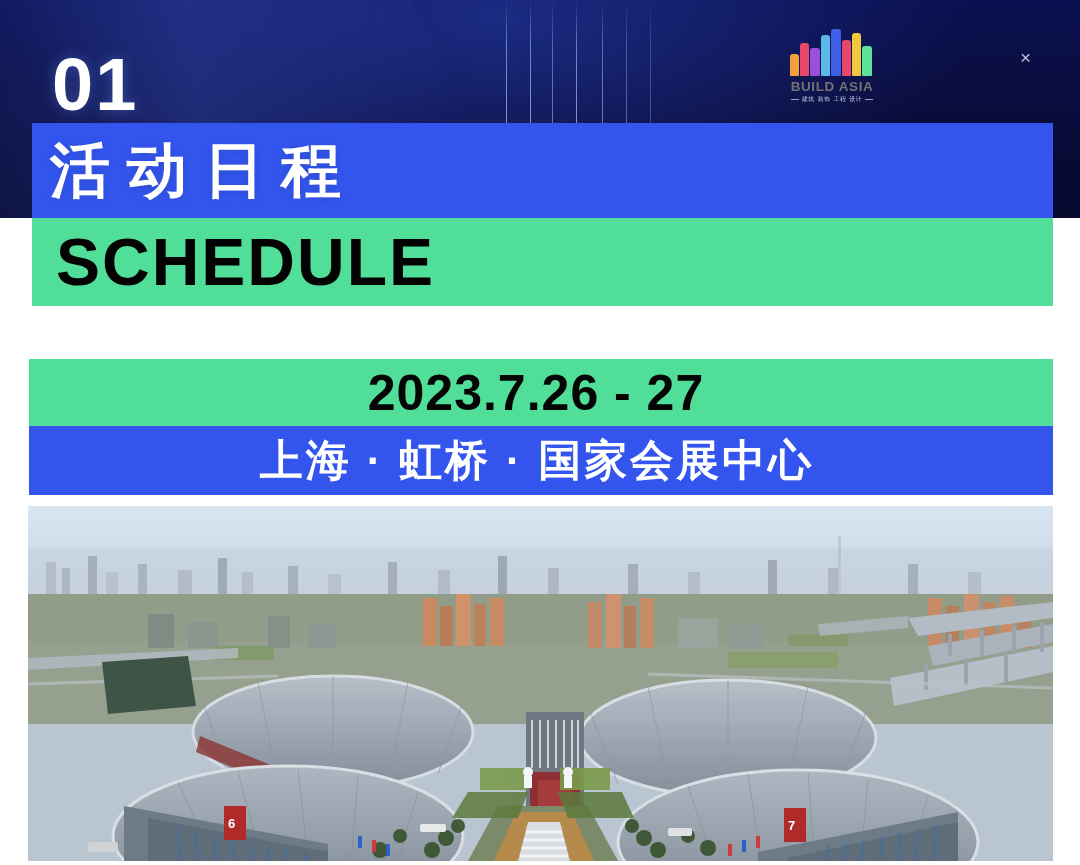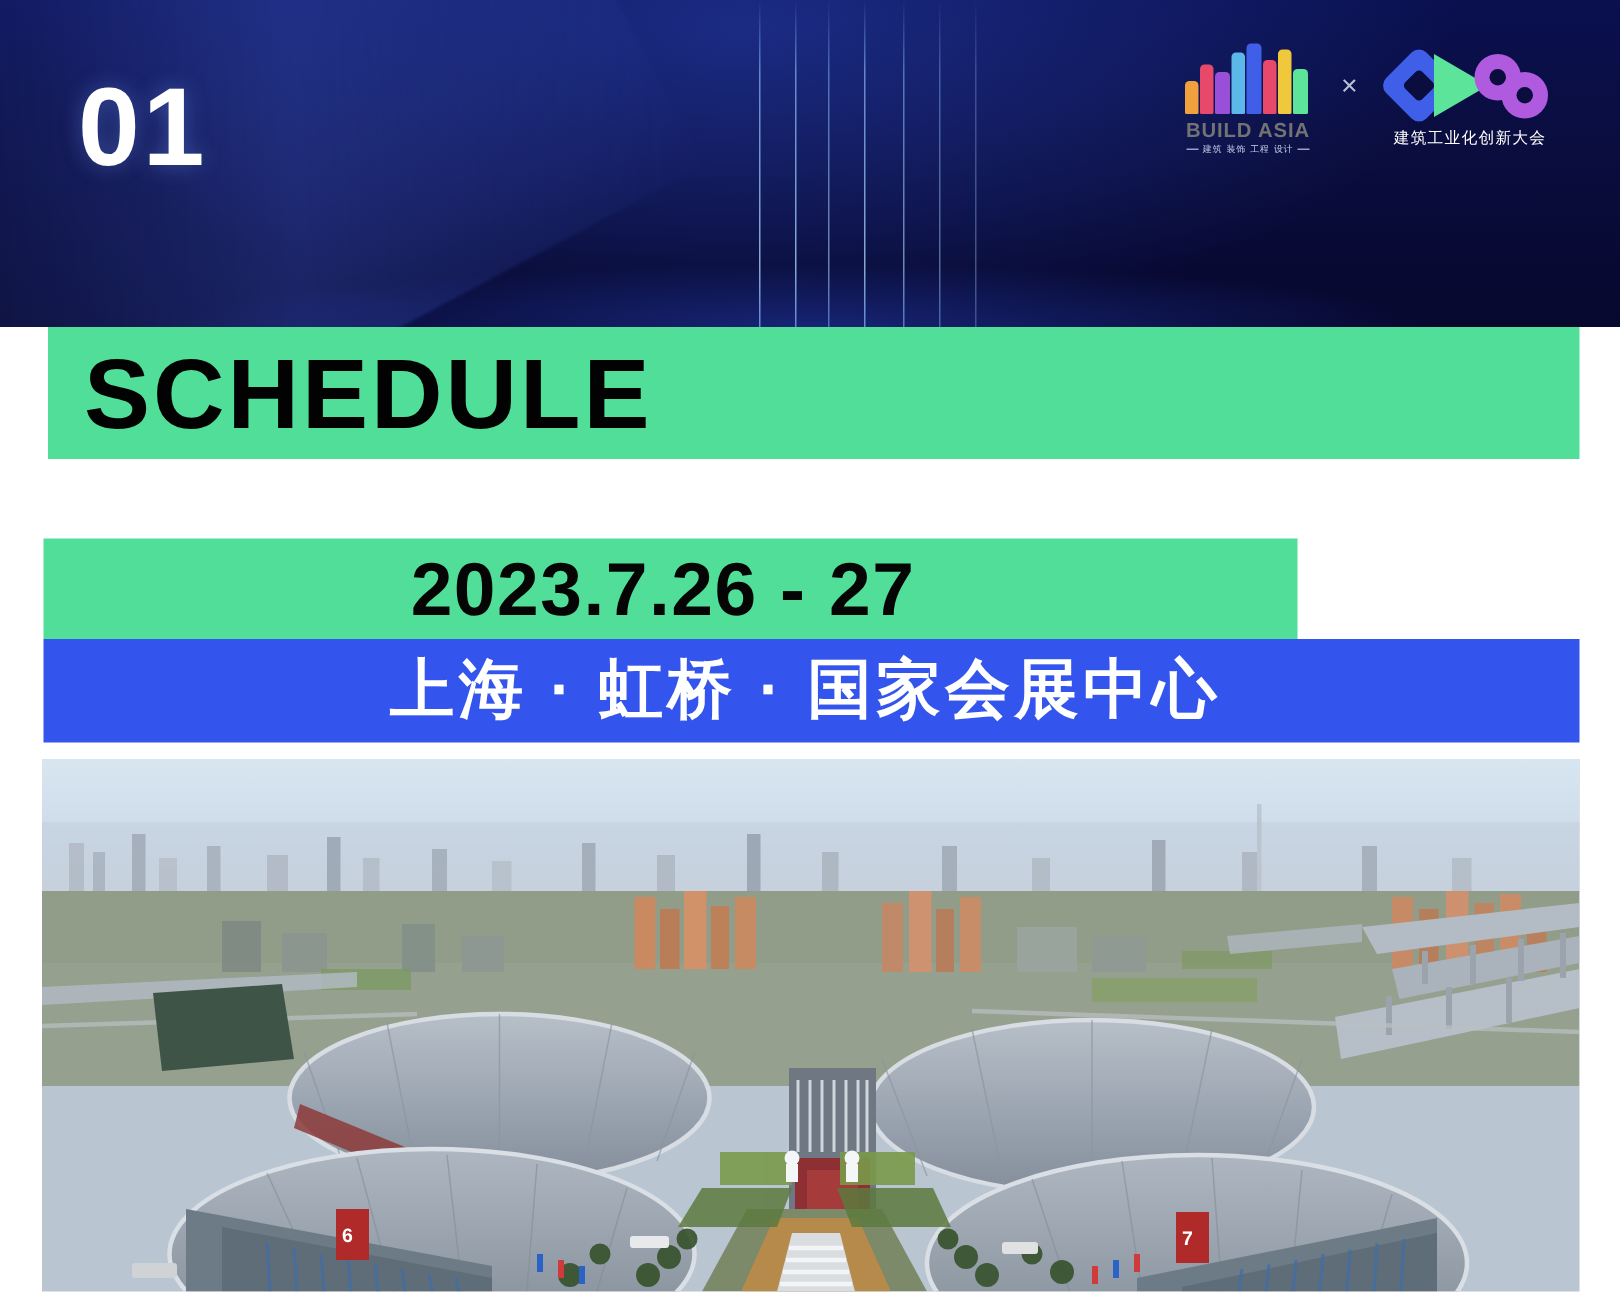--- a/index.html
+++ b/index.html
@@ -124,21 +124,21 @@
     background:#51de98;
     z-index:7;
   }
   .bar-en-title .t{
     color:#020202;font-size:66px;font-weight:bold;
     letter-spacing:2px;margin-left:24px;line-height:1;
   }
 
   
   .bar-date{
-    left:29px;top:359px;width:836px;height:67px;
+    left:29px;top:359px;width:1024px;height:67px;
     background:#51de98;justify-content:center;
   }
   .bar-date .t{
     color:#050505;font-size:50px;font-weight:bold;letter-spacing:1px;
     line-height:1;transform:translateX(-5px);
   }
   .bar-venue{
     left:29px;top:426px;width:1024px;height:69px;
     background:#3355ee;justify-content:center;
   }
@@ -194,32 +194,26 @@
         <span>建筑</span>
         <span>装饰</span>
         <span>工程</span>
         <span>设计</span>
         <span class="dash"></span>
       </div>
     </div>
 
     <div class="xmark">×</div>
 
-    <div class="logo-block">
-      <div class="cn-mark">
-        <span class="dia"></span>
-        <span class="tri"></span>
-        <span class="ring-a"></span>
-        <span class="ring-b"></span>
-      </div>
-      <div class="cn-text">建筑工业化创新大会</div>
-    </div>
-
-  </div>
-
+
+  </div>
+
+  <div class="bar bar-cn-title">
+    <div class="t">活动日程</div>
+  </div>
 
   <div class="bar bar-en-title">
     <div class="t">SCHEDULE</div>
   </div>
 
   <div class="bar bar-date">
     <div class="t">2023.7.26 - 27</div>
   </div>
 
   <div class="bar bar-venue">

